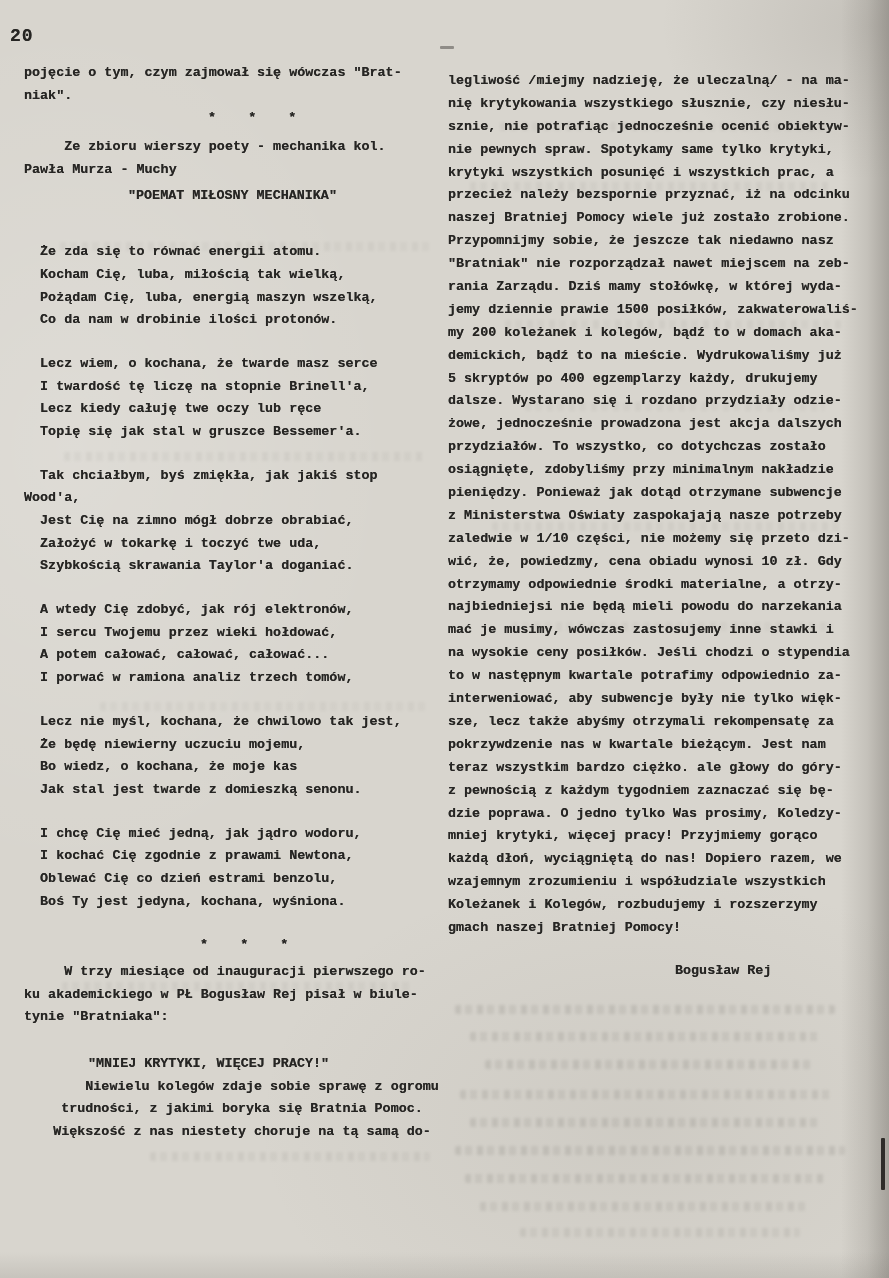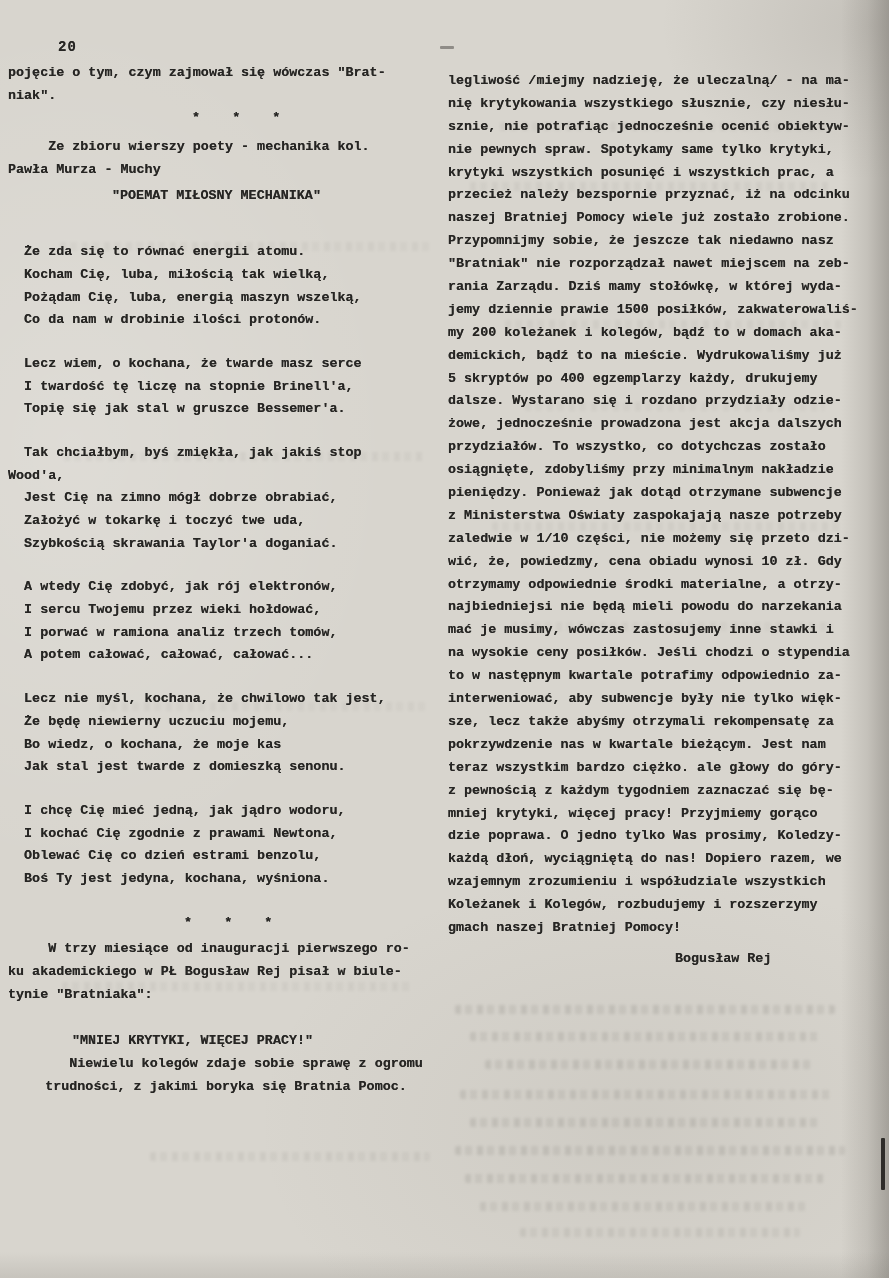--- a/index.html
+++ b/index.html
@@ -17,34 +17,34 @@
       radial-gradient(ellipse 540px 720px at 8% 35%, rgba(255,255,255,.16), transparent 60%),
       radial-gradient(ellipse 300px 220px at 98% 2%, rgba(95,90,84,.16), transparent 70%),
       #d8d5ce;
   }
   .line{
     white-space:pre;
     line-height:22.7px;
     height:22.7px;
     text-shadow:0 0 .6px rgba(38,37,35,.75);
   }
-  .col-left{position:absolute;left:8px;top:62px;width:436px;}
+  .col-left{position:absolute;left:24px;top:62px;width:436px;}
   .col-right{position:absolute;left:448px;top:70px;width:420px;}
   .col-right .line{line-height:22.9px;height:22.9px;}
-  .page-number{position:absolute;left:10px;top:39px;font-size:14px;letter-spacing:1px;text-shadow:0 0 .6px rgba(38,37,35,.75);margin-left:48px;}
+  .page-number{position:absolute;left:10px;top:26px;font-size:18px;letter-spacing:1px;text-shadow:0 0 .6px rgba(38,37,35,.75);}
   .sep-top{padding-left:184px;}
   .sep-bottom{padding-left:176px;margin-top:2px;}
   .attribution{margin-top:6px;}
   .poem-title{padding-left:104px;margin-top:4px;}
   .poem{margin-top:33px;}
   .stanza{margin-bottom:21px;}
   .closing{margin-top:4px;}
   .article-heading{padding-left:64px;margin-top:24px;}
   .article{margin-top:0;text-align:center;}
-  .signature{padding-left:227px;margin-top:8px;}
+  .signature{padding-left:227px;margin-top:20px;}
   
   .ghost{
     position:absolute;height:9px;border-radius:2px;
     background:repeating-linear-gradient(90deg,
       rgba(95,92,86,.55) 0 6px, transparent 6px 10px,
       rgba(95,92,86,.40) 10px 17px, transparent 17px 22px);
     filter:blur(1.5px);
     pointer-events:none;
   }
   .edge-right{position:absolute;top:0;right:0;width:48px;height:100%;
@@ -97,34 +97,35 @@
     <div class="poem">
         <div class="stanza">
           <div class="line">  Że zda się to równać energii atomu.</div>
           <div class="line">  Kocham Cię, luba, miłością tak wielką,</div>
           <div class="line">  Pożądam Cię, luba, energią maszyn wszelką,</div>
           <div class="line">  Co da nam w drobinie ilości protonów.</div>
         </div>
         <div class="stanza">
           <div class="line">  Lecz wiem, o kochana, że twarde masz serce</div>
           <div class="line">  I twardość tę liczę na stopnie Brinell'a,</div>
+          <div class="line">  Lecz kiedy całuję twe oczy lub ręce</div>
           <div class="line">  Topię się jak stal w gruszce Bessemer'a.</div>
         </div>
         <div class="stanza">
           <div class="line">  Tak chciałbym, byś zmiękła, jak jakiś stop</div>
           <div class="line">Wood'a,</div>
           <div class="line">  Jest Cię na zimno mógł dobrze obrabiać,</div>
           <div class="line">  Założyć w tokarkę i toczyć twe uda,</div>
           <div class="line">  Szybkością skrawania Taylor'a doganiać.</div>
         </div>
         <div class="stanza">
           <div class="line">  A wtedy Cię zdobyć, jak rój elektronów,</div>
           <div class="line">  I sercu Twojemu przez wieki hołdować,</div>
+          <div class="line">  A potem całować, całować, całować...</div>
           <div class="line">  I porwać w ramiona analiz trzech tomów,</div>
-          <div class="line">  A potem całować, całować, całować...</div>
         </div>
         <div class="stanza">
           <div class="line">  Lecz nie myśl, kochana, że chwilowo tak jest,</div>
           <div class="line">  Że będę niewierny uczuciu mojemu,</div>
           <div class="line">  Bo wiedz, o kochana, że moje kas</div>
           <div class="line">  Jak stal jest twarde z domieszką senonu.</div>
         </div>
         <div class="stanza">
           <div class="line">  I chcę Cię mieć jedną, jak jądro wodoru,</div>
           <div class="line">  I kochać Cię zgodnie z prawami Newtona,</div>
@@ -135,20 +136,21 @@
     <div class="line sep-bottom">*    *    *</div>
     <div class="closing">
         <div class="line">     W trzy miesiące od inauguracji pierwszego ro-</div>
         <div class="line">ku akademickiego w PŁ Bogusław Rej pisał w biule-</div>
         <div class="line">tynie "Bratniaka":</div>
       </div>
     <div class="line article-heading">"MNIEJ KRYTYKI, WIĘCEJ PRACY!"</div>
     <div class="article">
         <div class="line">     Niewielu kolegów zdaje sobie sprawę z ogromu</div>
         <div class="line">trudności, z jakimi boryka się Bratnia Pomoc.</div>
+        <div class="line">Większość z nas niestety choruje na tą samą do-</div>
       </div>
   </div>
 
   <div class="col-right">
     <div>
         <div class="line">legliwość /miejmy nadzieję, że uleczalną/ - na ma-</div>
         <div class="line">nię krytykowania wszystkiego słusznie, czy niesłu-</div>
         <div class="line">sznie, nie potrafiąc jednocześnie ocenić obiektyw-</div>
         <div class="line">nie pewnych spraw. Spotykamy same tylko krytyki,</div>
         <div class="line">krytyki wszystkich posunięć i wszystkich prac, a</div>
@@ -172,22 +174,22 @@
         <div class="line">otrzymamy odpowiednie środki materialne, a otrzy-</div>
         <div class="line">najbiedniejsi nie będą mieli powodu do narzekania</div>
         <div class="line">mać je musimy, wówczas zastosujemy inne stawki i</div>
         <div class="line">na wysokie ceny posiłków. Jeśli chodzi o stypendia</div>
         <div class="line">to w następnym kwartale potrafimy odpowiednio za-</div>
         <div class="line">interweniować, aby subwencje były nie tylko więk-</div>
         <div class="line">sze, lecz także abyśmy otrzymali rekompensatę za</div>
         <div class="line">pokrzywdzenie nas w kwartale bieżącym. Jest nam</div>
         <div class="line">teraz wszystkim bardzo ciężko. ale głowy do góry-</div>
         <div class="line">z pewnością z każdym tygodniem zaznaczać się bę-</div>
+        <div class="line">dzie poprawa. O jedno tylko Was prosimy, Koledzy-</div>
         <div class="line">mniej krytyki, więcej pracy! Przyjmiemy gorąco</div>
-        <div class="line">dzie poprawa. O jedno tylko Was prosimy, Koledzy-</div>
         <div class="line">każdą dłoń, wyciągniętą do nas! Dopiero razem, we</div>
         <div class="line">wzajemnym zrozumieniu i współudziale wszystkich</div>
         <div class="line">Koleżanek i Kolegów, rozbudujemy i rozszerzymy</div>
         <div class="line">gmach naszej Bratniej Pomocy!</div>
       </div>
     <div class="line signature">Bogusław Rej</div>
   </div>
 
   <div class="edge-right"></div>
   <div class="edge-bottom"></div>

